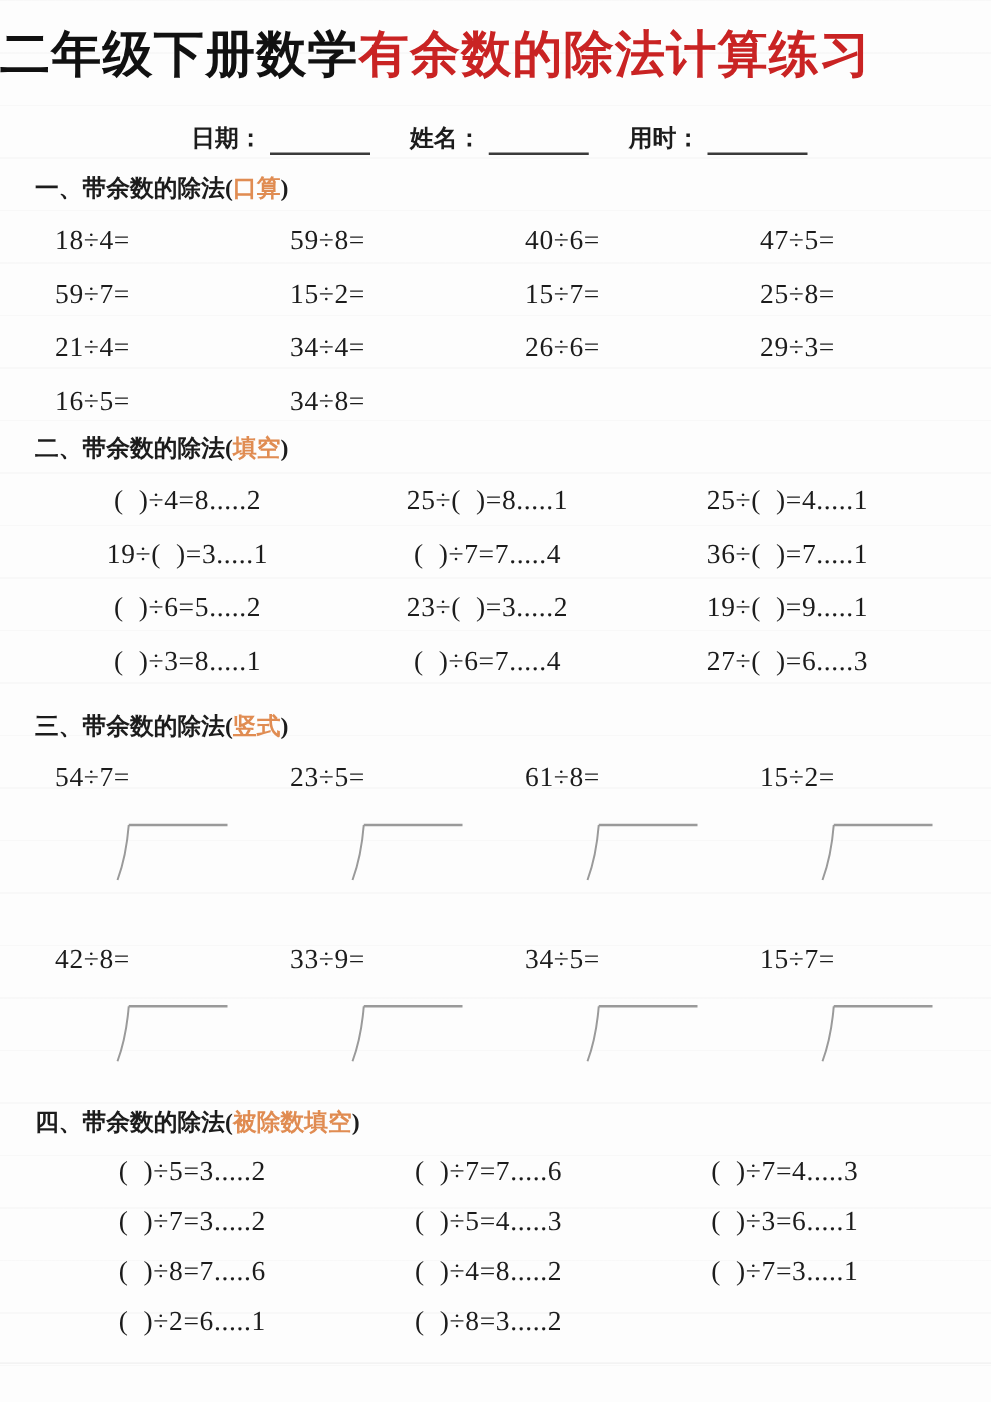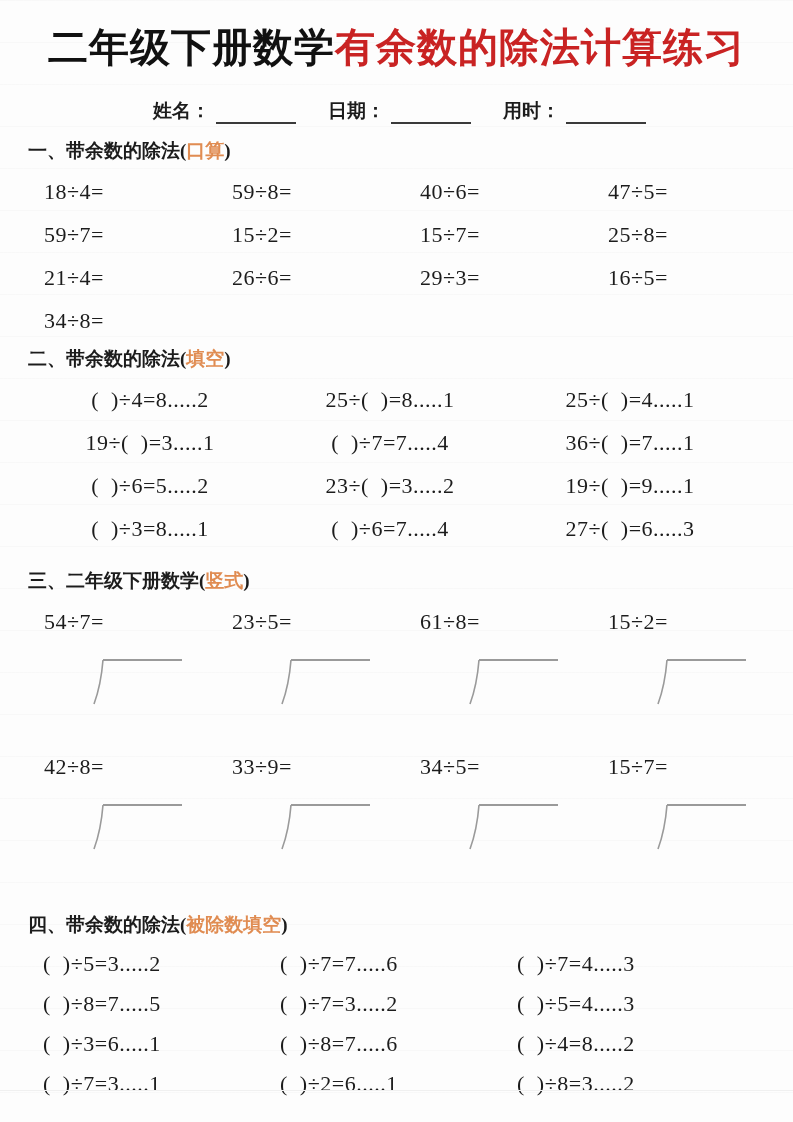--- a/index.html
+++ b/index.html
@@ -12,22 +12,22 @@
     background:
       repeating-linear-gradient(to bottom, rgba(0,0,0,0.018) 0 1px, transparent 1px 42px),
       #fdfdfd;
     color: #1c1c1c;
     font-family: "Liberation Serif", "DejaVu Serif", serif;
     overflow: hidden;
   }
   .title {
     margin: 0;
     padding-top: 26px;
-    text-align: center;
-    font-family: Liberation Serif, serif;
+    text-align: left;
+    font-family: Liberation Mono, monospace;
     font-weight: bold;
     font-size: 40px;
     line-height: 1.1;
     letter-spacing: 1px;
     color: #111;
     white-space: nowrap;
   }
   .title .red { color: #c92323; }
   .info-row {
     margin-top: 28px;
@@ -50,35 +50,35 @@
     padding-left: 28px;
     font-size: 19px;
     font-weight: bold;
     color: #1c1c1c;
     white-space: nowrap;
   }
   .sec-header .orange { color: #e08c52; }
   .hdr1 { margin-top: 14px; }
   .hdr2 { margin-top: 4px; }
   .hdr3 { margin-top: 18px; }
-  .hdr4 { margin-top: 62px; }
+  .hdr4 { margin-top: 35px; }
   .grid4 {
     margin-left: 44px;
     margin-top: 6px;
     display: grid;
     grid-template-columns: repeat(4, 188px);
   }
   .grid3 {
     margin-left: 30px;
     margin-top: 6px;
     display: grid;
     grid-template-columns: repeat(3, 240px);
   }
   .grid3.s4 {
-    margin-left: 43px;
+    margin-left: 95px;
     grid-template-columns: repeat(3, 237px);
   }
   .prob {
     font-size: 22px;
     line-height: 43px;
     white-space: pre;
     letter-spacing: 0.5px;
   }
   .grid3 .prob { text-align: center; }
   .grid3.s4 .prob { text-align: left; line-height: 40px; }
@@ -99,44 +99,45 @@
 </style>
 </head>
 <body>
 
 <div class="page">
 
   <h1 class="title"><span>二年级下册数学</span><span class="red">有余数的除法计算练习</span></h1>
 
   <div class="info-row">
     <div class="info-item">
-      <span>姓名：</span>
+      <span>日期：</span>
         <span class="blank"></span>
     </div>
     <div class="info-item">
-      <span>日期：</span>
+      <span>姓名：</span>
         <span class="blank"></span>
     </div>
     <div class="info-item">
       <span>用时：</span>
         <span class="blank"></span>
     </div>
   </div>
 
   <h2 class="sec-header hdr1"><span>一、带余数的除法(</span><span class="orange">口算</span><span>)</span></h2>
   <div class="grid4">
     <div class="prob">18÷4=</div>
     <div class="prob">59÷8=</div>
     <div class="prob">40÷6=</div>
     <div class="prob">47÷5=</div>
     <div class="prob">59÷7=</div>
     <div class="prob">15÷2=</div>
     <div class="prob">15÷7=</div>
     <div class="prob">25÷8=</div>
     <div class="prob">21÷4=</div>
+    <div class="prob">34÷4=</div>
     <div class="prob">26÷6=</div>
     <div class="prob">29÷3=</div>
     <div class="prob">16÷5=</div>
     <div class="prob">34÷8=</div>
   </div>
 
   <h2 class="sec-header hdr2"><span>二、带余数的除法(</span><span class="orange">填空</span><span>)</span></h2>
   <div class="grid3">
     <div class="prob">(  )÷4=8.....2</div>
     <div class="prob">25÷(  )=8.....1</div>
@@ -145,21 +146,21 @@
     <div class="prob">(  )÷7=7.....4</div>
     <div class="prob">36÷(  )=7.....1</div>
     <div class="prob">(  )÷6=5.....2</div>
     <div class="prob">23÷(  )=3.....2</div>
     <div class="prob">19÷(  )=9.....1</div>
     <div class="prob">(  )÷3=8.....1</div>
     <div class="prob">(  )÷6=7.....4</div>
     <div class="prob">27÷(  )=6.....3</div>
   </div>
 
-  <h2 class="sec-header hdr3"><span>三、二年级下册数学(</span><span class="orange">竖式</span><span>)</span></h2>
+  <h2 class="sec-header hdr3"><span>三、带余数的除法(</span><span class="orange">竖式</span><span>)</span></h2>
 
   <div class="grid4">
     <div class="prob">54÷7=</div>
     <div class="prob">23÷5=</div>
     <div class="prob">61÷8=</div>
     <div class="prob">15÷2=</div>
   </div>
   <div class="ldiv-row">
     <svg class="ldiv" width="92" height="48" viewBox="0 0 92 48">
         <path d="M11 3 H 90" stroke="#9a9a9a" stroke-width="2" fill="none"></path>
@@ -202,21 +203,20 @@
         <path d="M11 3 H 90" stroke="#9a9a9a" stroke-width="2" fill="none"></path>
         <path d="M11 3 Q 9 28 2 47" stroke="#9a9a9a" stroke-width="1.6" fill="none"></path>
       </svg>
   </div>
 
   <h2 class="sec-header hdr4"><span>四、带余数的除法(</span><span class="orange">被除数填空</span><span>)</span></h2>
   <div class="grid3 s4">
     <div class="prob">(  )÷5=3.....2</div>
     <div class="prob">(  )÷7=7.....6</div>
     <div class="prob">(  )÷7=4.....3</div>
-    <div class="prob">(  )÷8=7.....5</div>
     <div class="prob">(  )÷7=3.....2</div>
     <div class="prob">(  )÷5=4.....3</div>
     <div class="prob">(  )÷3=6.....1</div>
     <div class="prob">(  )÷8=7.....6</div>
     <div class="prob">(  )÷4=8.....2</div>
     <div class="prob">(  )÷7=3.....1</div>
     <div class="prob">(  )÷2=6.....1</div>
     <div class="prob">(  )÷8=3.....2</div>
   </div>
 

